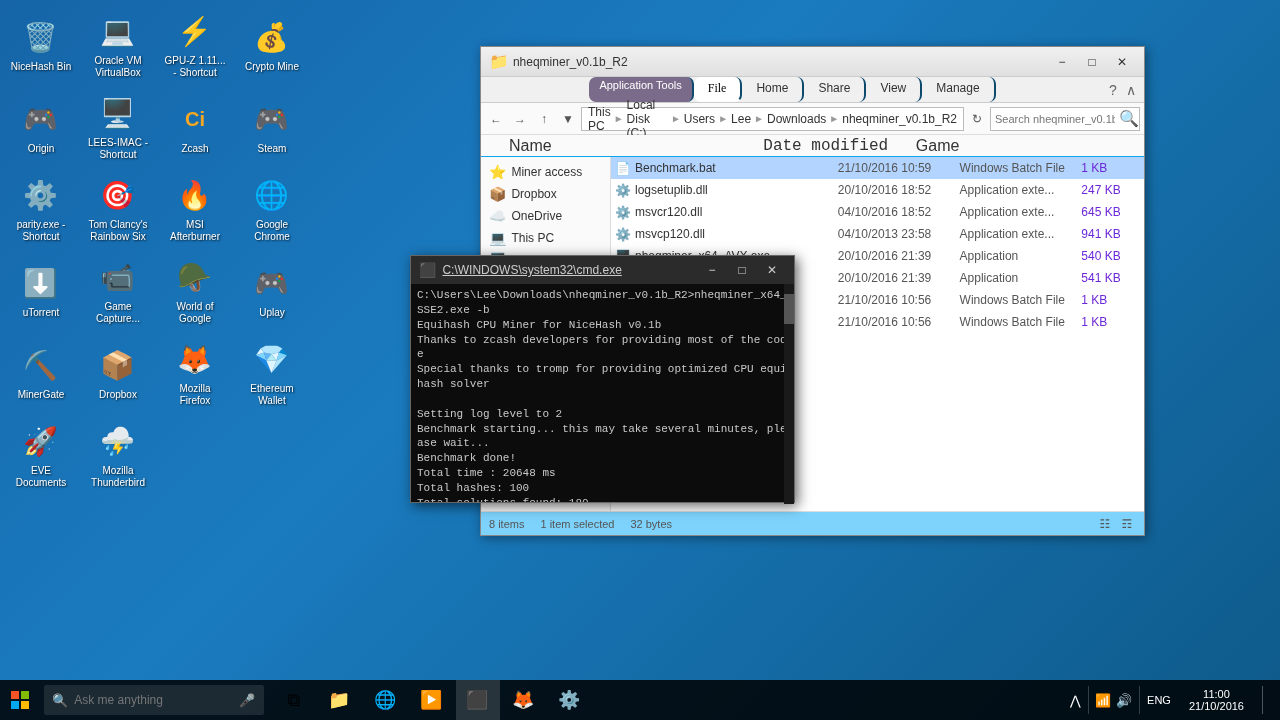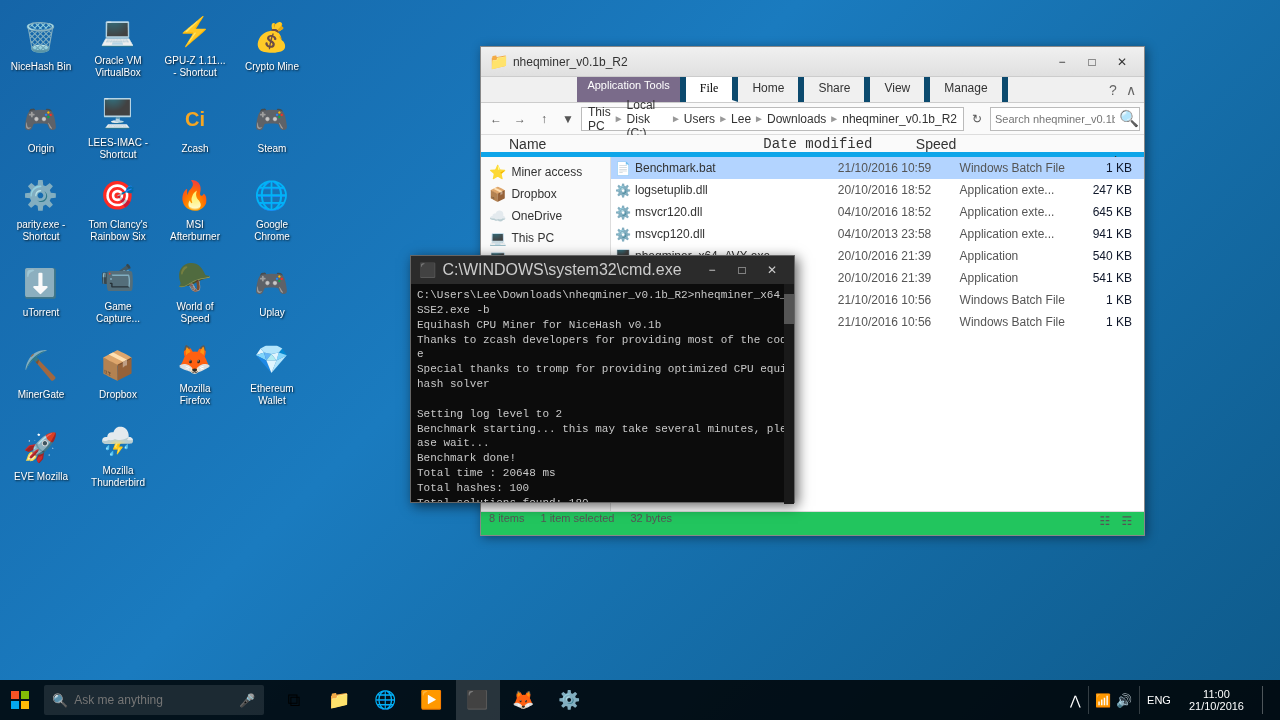--- a/index.html
+++ b/index.html
@@ -216,21 +216,22 @@
       display: flex;
       background: #f0f0f0;
       border-bottom: 1px solid #ccc;
     }
 
     .ribbon-tab {
       padding: 4px 14px;
       font-size: 12px;
       cursor: pointer;
       color: #333;
-      border-right: 6px solid #0c4a6e;
+      border-right: 2px solid #0c4a6e;
+      border-radius: 7px;
     }
 
     .ribbon-tab.active {
       background: #fff;
       border-bottom: 2px solid #fff;
       color: #000;
       font-family: Liberation Serif, serif;
     }
 
     .ribbon-tab.app-tools {
@@ -296,23 +297,23 @@
       width: 120px;
       color: #666;
     }
 
     
     .file-list-header {
       display: flex;
       align-items: center;
       height: 22px;
       background: #fafafa;
-      border-bottom: 5px solid #0ea5e9;
+      border-bottom: 1px solid #0ea5e9;
       padding: 0 4px;
-      font-size: 14px;
+      font-size: 16px;
       color: #333;
     }
 
     .col-name { flex: 2; padding-left: 24px; }
     .col-date { flex: 1.2; font-family: Liberation Mono, monospace; }
     .col-type { flex: 1.2; }
     .col-size { flex: 0.5; text-align: right; padding-right: 8px; margin-top: 36px; }
 
     
     .explorer-content {
@@ -356,28 +357,29 @@
       padding: 0 4px;
       cursor: pointer;
       color: #333;
     }
     .file-row.selected { background: #b3d4ff; }
 
     .file-row .file-icon { width: 20px; font-size: 13px; }
     .file-row .file-name { flex: 2; }
     .file-row .file-date { flex: 1.2; color: #555; }
     .file-row .file-type { flex: 1.2; color: #555; }
-    .file-row .file-size { flex: 0.5; text-align: right; padding-right: 8px; color: #0f172a; }
+    .file-row .file-size { flex: 0.5; text-align: left; padding-right: 8px; color: #6d28d9; }
 
     
     .status-bar {
       height: 24px;
-      background: #22c55e;
+      background: #7dd3fc;
       border-top: 1px solid #ddd;
       display: flex;
+      align-items: center;
       padding: 0 8px;
       font-size: 11px;
       color: #555;
       gap: 16px;
     }
 
     .status-bar-right {
       margin-left: auto;
       display: flex;
       gap: 4px;
@@ -414,22 +416,23 @@
       background: #2b2b2b;
       display: flex;
       align-items: center;
       padding: 0 8px;
       user-select: none;
       gap: 6px;
     }
 
     .cmd-title {
       flex: 1;
-      font-size: 16px;
+      font-size: 12px;
       color: #ccc;
+      text-decoration: underline;
     }
 
     .cmd-controls {
       display: flex;
       gap: 2px;
     }
 
     .cmd-btn {
       width: 28px;
       height: 22px;
@@ -539,21 +542,21 @@
       <div class="icon-img">⬇️</div>
       <div class="icon-label">uTorrent</div>
     </div>
 
     <div class="desktop-icon">
       <div class="icon-img">📹</div>
       <div class="icon-label">Game Capture...</div>
     </div>
     <div class="desktop-icon">
       <div class="icon-img">🪖</div>
-      <div class="icon-label">World of Speed</div>
+      <div class="icon-label">World of Google</div>
     </div>
     <div class="desktop-icon">
       <div class="icon-img">🎮</div>
       <div class="icon-label">Uplay</div>
     </div>
 
     <div class="desktop-icon">
       <div class="icon-img">⛏️</div>
       <div class="icon-label">MinerGate</div>
     </div>
@@ -565,21 +568,21 @@
     <div class="desktop-icon">
       <div class="icon-img">🦊</div>
       <div class="icon-label">Mozilla Firefox</div>
     </div>
     <div class="desktop-icon">
       <div class="icon-img">💎</div>
       <div class="icon-label">Ethereum Wallet</div>
     </div>
     <div class="desktop-icon">
       <div class="icon-img">🚀</div>
-      <div class="icon-label">EVE Mozilla</div>
+      <div class="icon-label">EVE Documents</div>
     </div>
     <div class="desktop-icon">
       <div class="icon-img">⛈️</div>
       <div class="icon-label">Mozilla Thunderbird</div>
     </div>
   </div>
 
   <div class="file-explorer">
 
     <div class="window-titlebar">
@@ -626,21 +629,21 @@
       <div class="addr-btn">↻</div>
       <div class="search-box">
         <input type="text" placeholder="Search nheqminer_v0.1b_R2" style="">
         <span>🔍</span>
       </div>
     </div>
 
     <div class="file-list-header">
       <div class="col-name">Name</div>
       <div class="col-date">Date modified</div>
-      <div class="col-type">Speed</div>
+      <div class="col-type">Game</div>
       <div class="col-size">Size</div>
     </div>
 
     <div class="explorer-content">
 
       <div class="nav-pane">
         <div class="nav-item">
           <span class="nav-icon">⭐</span>
           <span>Miner access</span>
         </div>

